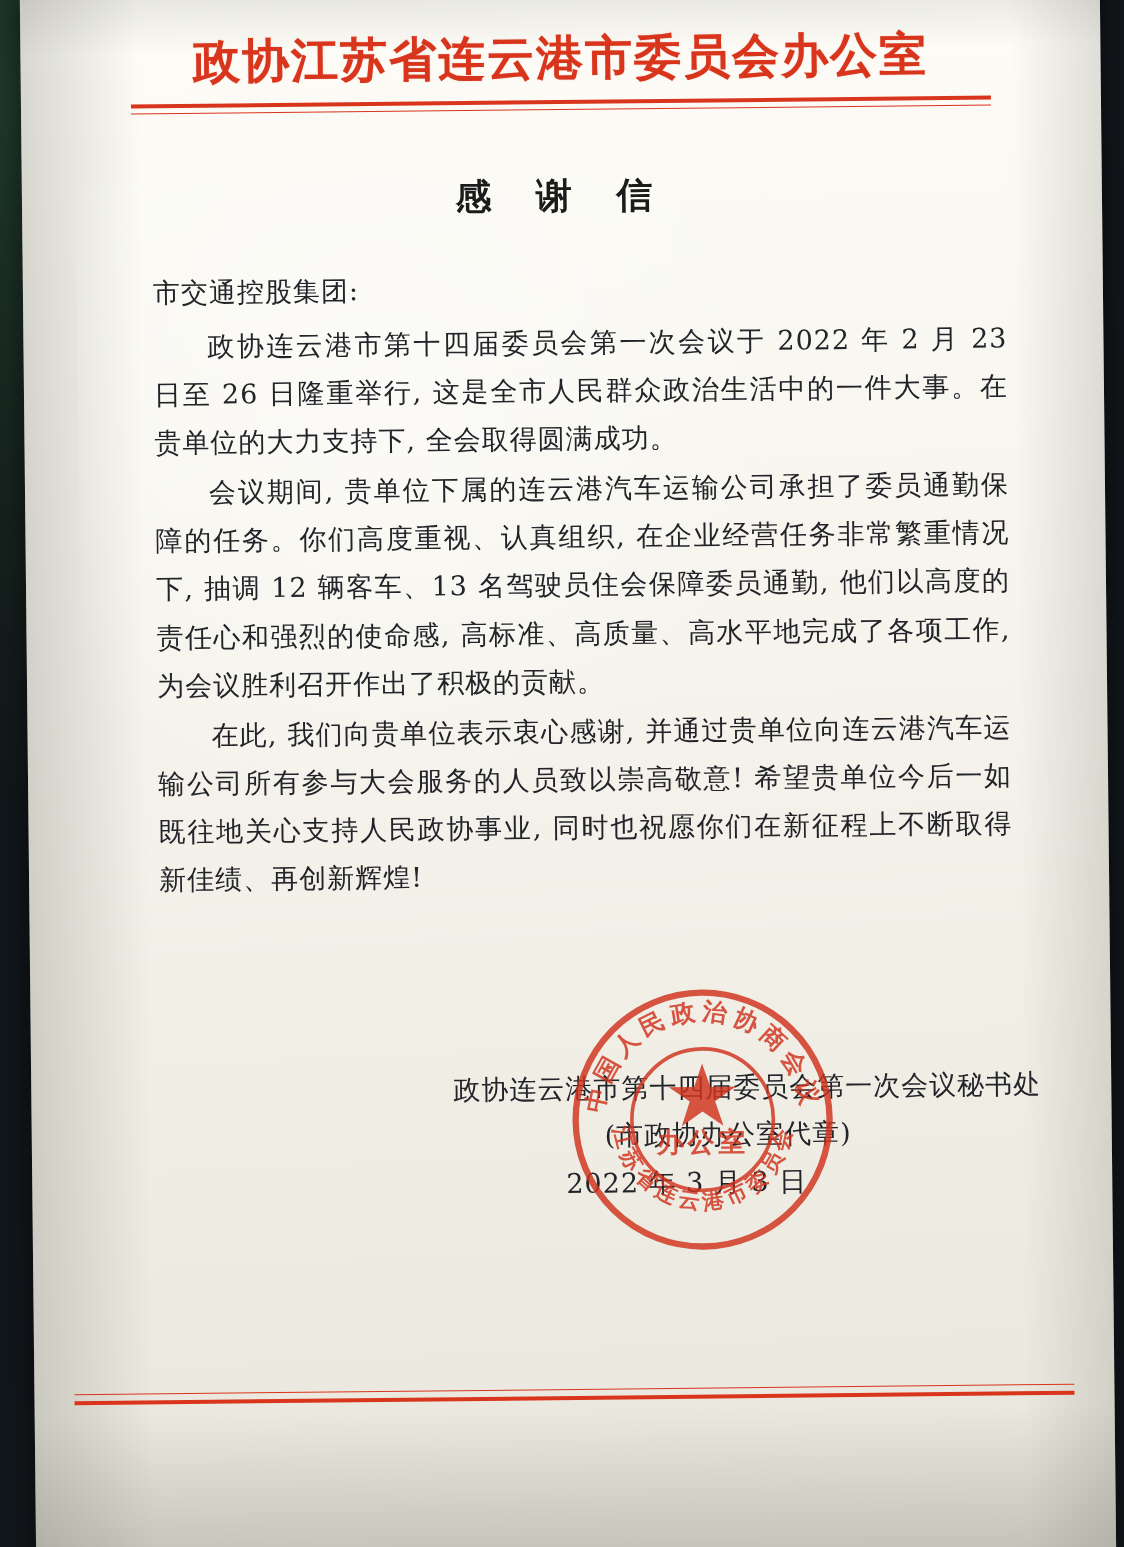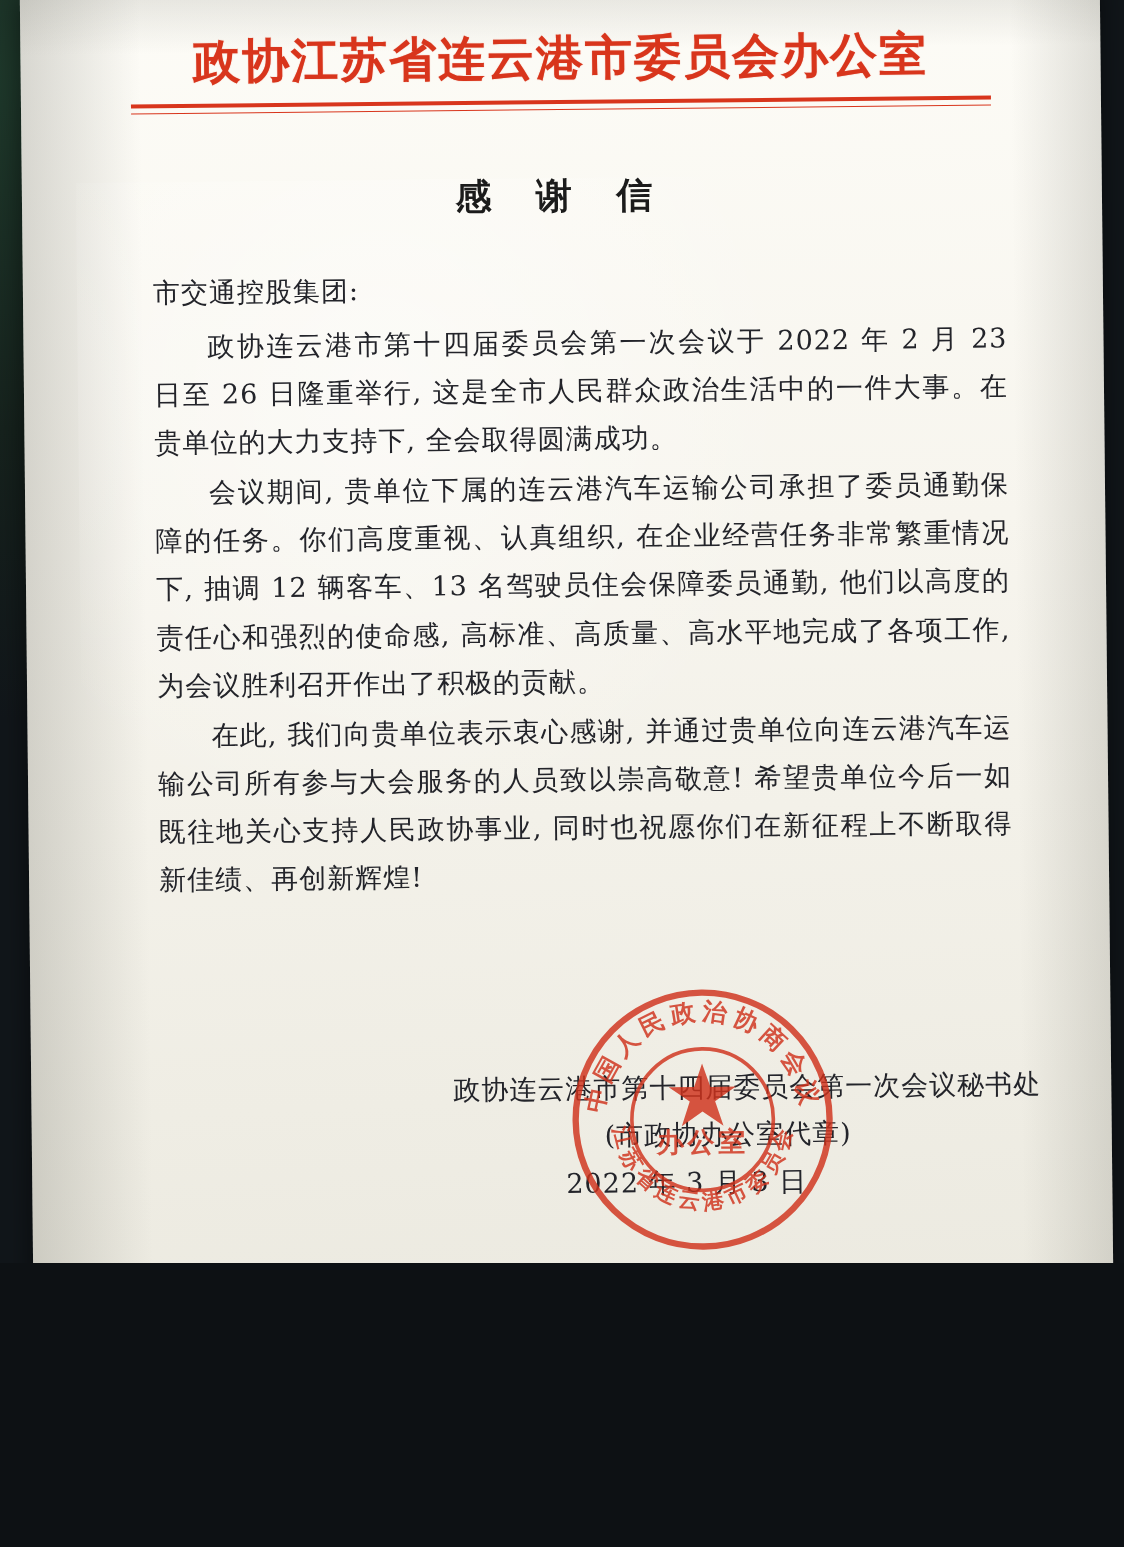--- a/index.html
+++ b/index.html
@@ -3,21 +3,21 @@
 <meta charset="utf-8">
 <style>
   html, body {
     margin: 0;
     padding: 0;
     background: #0d1114;
   }
   .screen {
     position: relative;
     width: 1124px;
-    height: 1263px;
+    height: 1547px;
     overflow: hidden;
     background: #14181b;
     font-family: "Liberation Serif", "DejaVu Serif", serif;
   }
   
   .desk {
     position: absolute;
     inset: 0;
     background:
       radial-gradient(circle at 3% 6%, #1f3a2c 0%, #16221d 22%, #11161a 40%),

